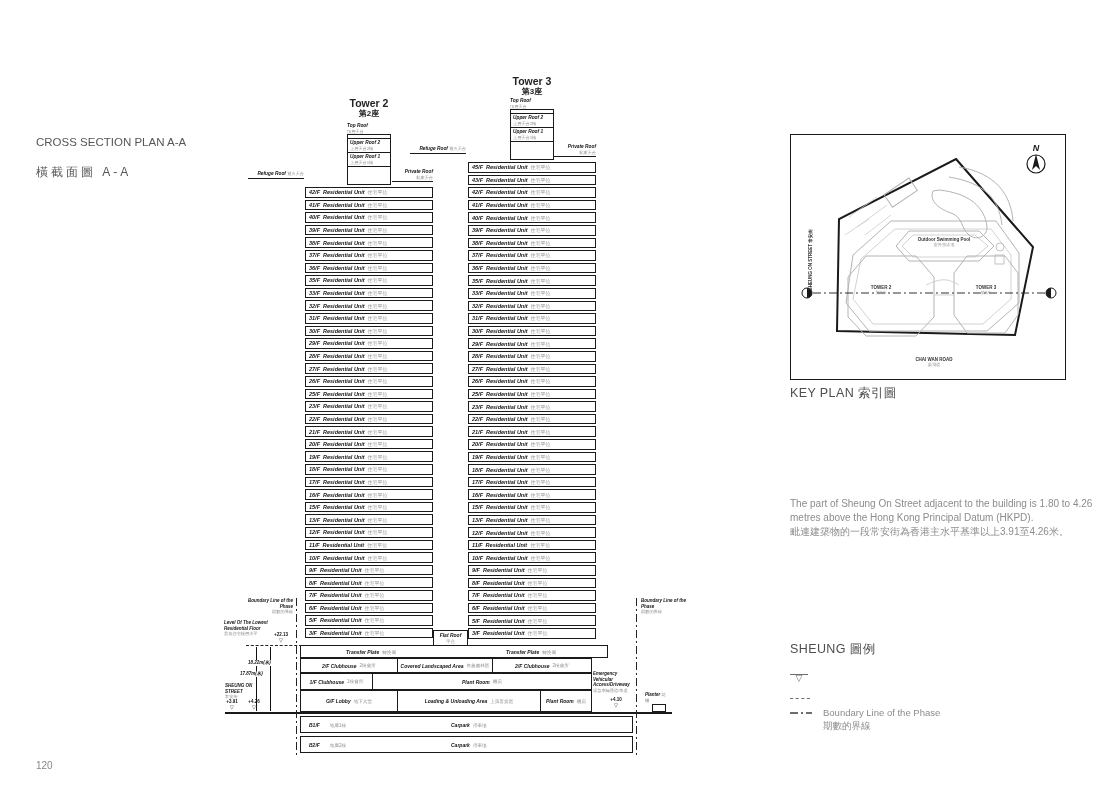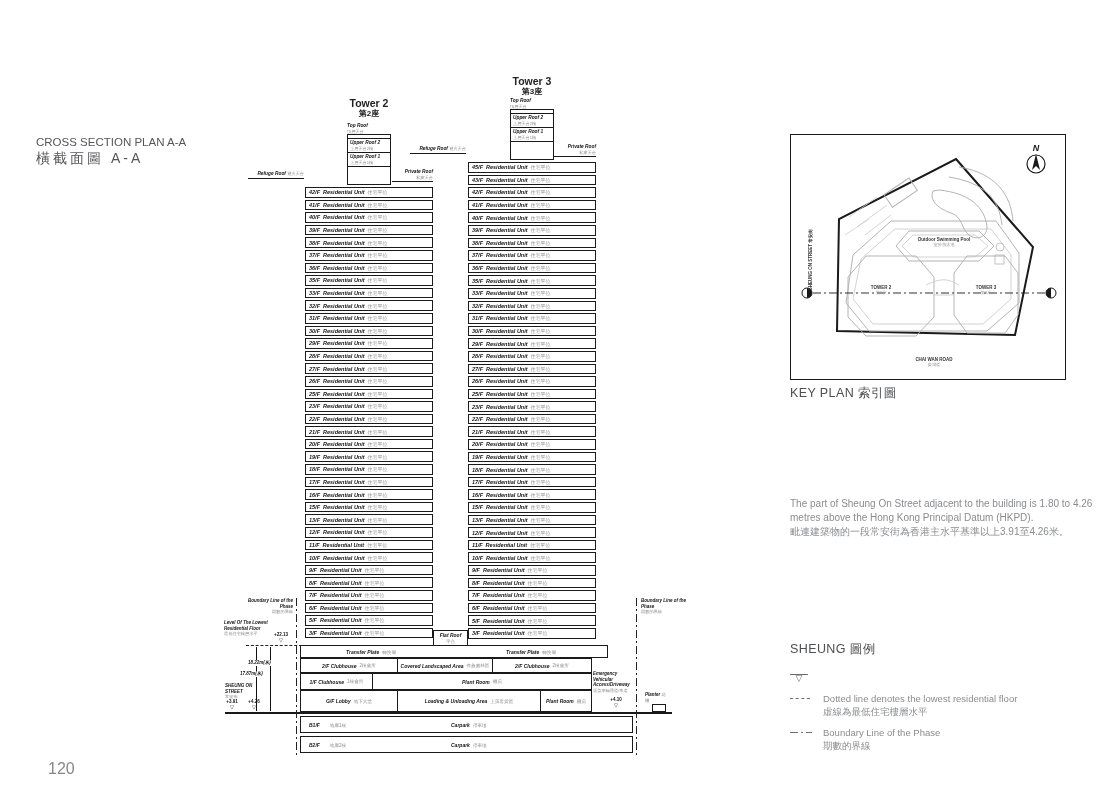--- a/index.html
+++ b/index.html
@@ -3,25 +3,25 @@
 <meta charset="utf-8">
 <style>
   html,body{margin:0;padding:0;background:#e9e9e9;}
   .page{position:relative;width:1107px;height:789px;background:#ffffff;overflow:hidden;
         font-family:"Liberation Sans", sans-serif;color:#1a1a1a;}
   .abs{position:absolute;box-sizing:border-box;}
   
   .title{font-size:21px;letter-spacing:.5px;color:#55565a;font-weight:400;}
   .title-zh{font-size:15px;letter-spacing:7px;color:#55565a;margin-top:9px;}
   .sec-label{font-size:11.5px;color:#55565a;}
-  .sec-label-zh{font-size:14px;letter-spacing:3px;color:#55565a;margin-top:2px;}
+  .sec-label-zh{font-size:12px;letter-spacing:3px;color:#55565a;margin-top:16px;}
   .kp-title,.legend-title{font-size:12.5px;color:#4d4e50;letter-spacing:.4px;}
   .note{font-size:10px;line-height:1.42;color:#8a8c8f;}
   .note .zh{color:#8a8c8f;}
-  .pagenum{font-size:16px;color:#85878a;margin-left:12px;}
+  .pagenum{font-size:10px;color:#85878a;}
   
   .en{font-weight:700;font-style:italic;color:#141414;}
   .zh{color:#8f9092;font-weight:400;font-style:normal;}
   .box{border:1px solid #1a1a1a;background:#fff;}
   
   .tower-floors{position:absolute;}
   .floor-row{box-sizing:border-box;height:10.6px;margin-bottom:2px;border:1px solid #1a1a1a;background:#fff;
              display:flex;align-items:center;gap:3px;padding-left:3px;font-size:5.5px;white-space:nowrap;overflow:hidden;}
   .floor-row .zh{font-size:5px;}
   .core{position:absolute;width:44px;}
@@ -679,21 +679,20 @@
   <div class="abs" style="left:790px;top:641px;width:307px;">
     <div class="legend-title">SHEUNG 圖例</div>
     <div style="margin-top:9px;">
       <div class="legend-item">
         <div class="legend-sym"><span class="sym-level" style="display:inline-block;"><span class="bar"></span><span class="tri">▽</span></span></div>
       </div>
       <div class="legend-item">
         <div class="legend-sym">
             <div class="sym-dashed"></div>
           </div>
-        <div class="legend-text"><span>Dotted line denotes the lowest residential floor</span><br><span>虛線為最低住宅樓層水平</span></div>
       </div>
       <div class="legend-item">
         <div class="legend-sym">
             <div class="sym-dashdot"></div>
           </div>
         <div class="legend-text"><span>Boundary Line of the Phase</span><br><span>期數的界線</span></div>
       </div>
     </div>
   </div>
 

